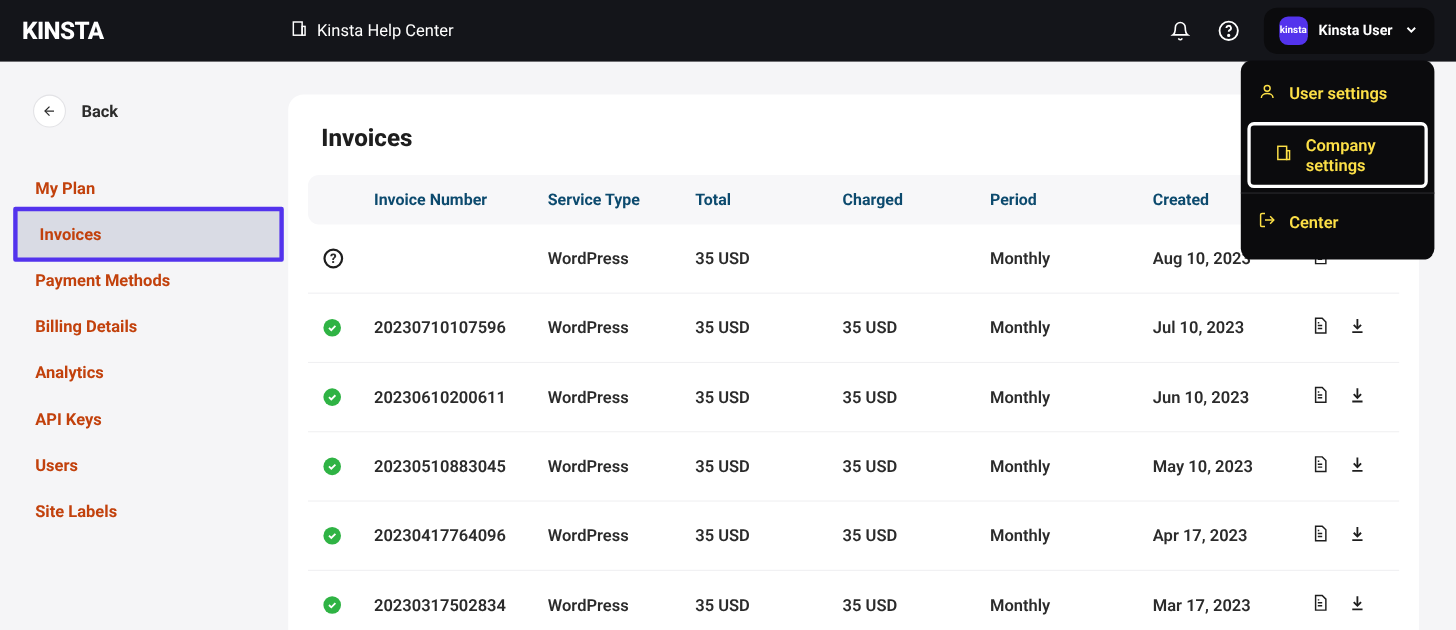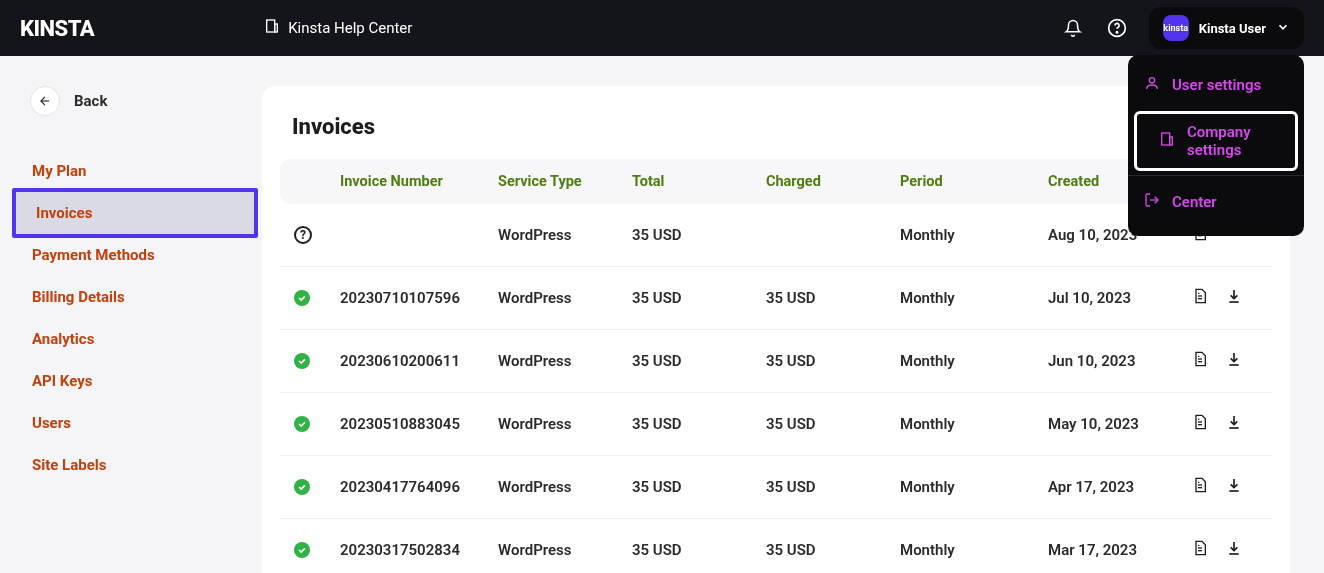--- a/index.html
+++ b/index.html
@@ -81,21 +81,21 @@
     z-index: 100;
   }
   .dropdown-item {
     display: flex;
     align-items: center;
     gap: 12px;
     padding: 12px 16px;
     font-size: 15px;
     font-weight: 600;
     cursor: pointer;
-    color: #d946ef;
+    color: #fde047;
   }
   .dropdown-item.highlight {
     border: 3px solid #fff;
     border-radius: 6px;
     margin: 4px 6px;
     padding: 9px 22px;
   }
   .dropdown-sep {
     height: 1px;
     background: #2a2a2e;
@@ -160,21 +160,21 @@
   }
   .table-wrap { width: 100%; }
   .thead {
     display: flex;
     background: #f7f7f9;
     border-radius: 10px;
     margin: 0 18px;
     padding: 14px 14px;
     font-weight: 700;
     font-size: 14.5px;
-    color: #4d7c0f;
+    color: #0c4a6e;
   }
   .trow {
     display: flex;
     align-items: center;
     padding: 20px 14px;
     margin: 0 18px;
     border-bottom: 1px solid #f0f0f2;
     font-size: 15px;
     font-weight: 600;
     color: #2b2b2b;

